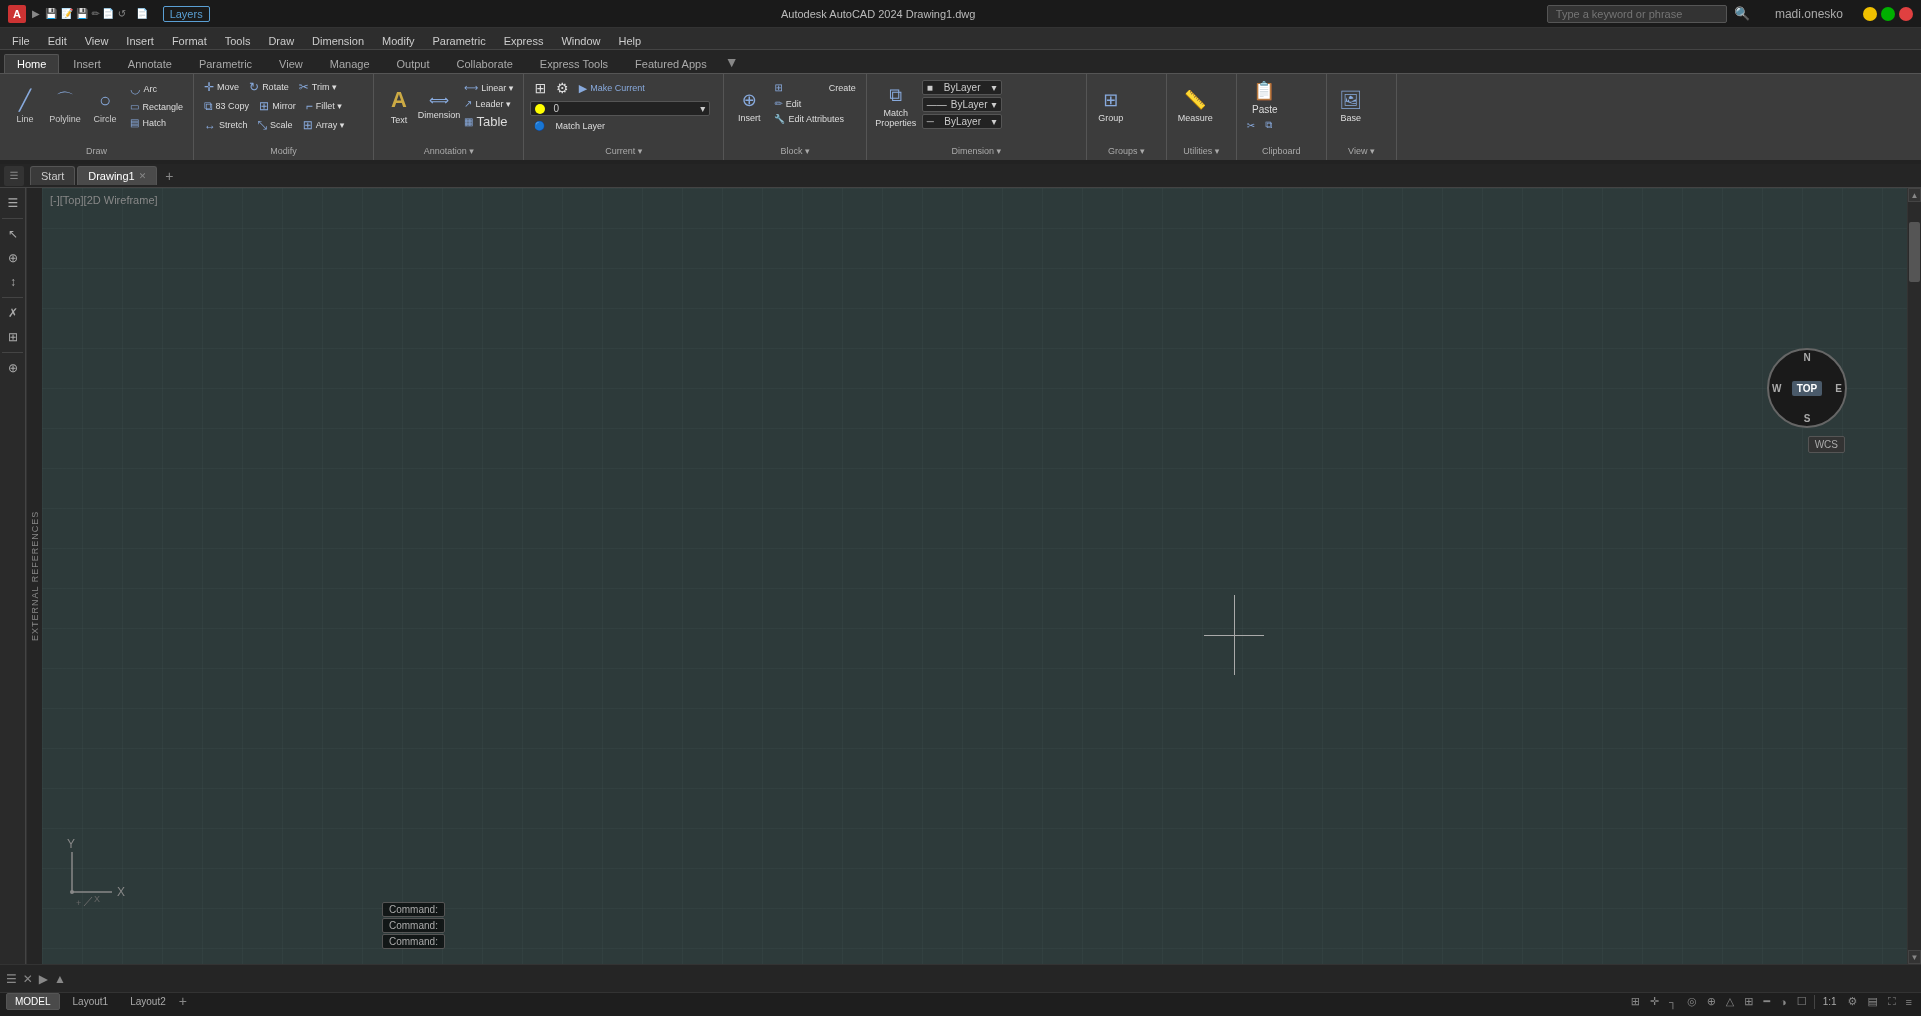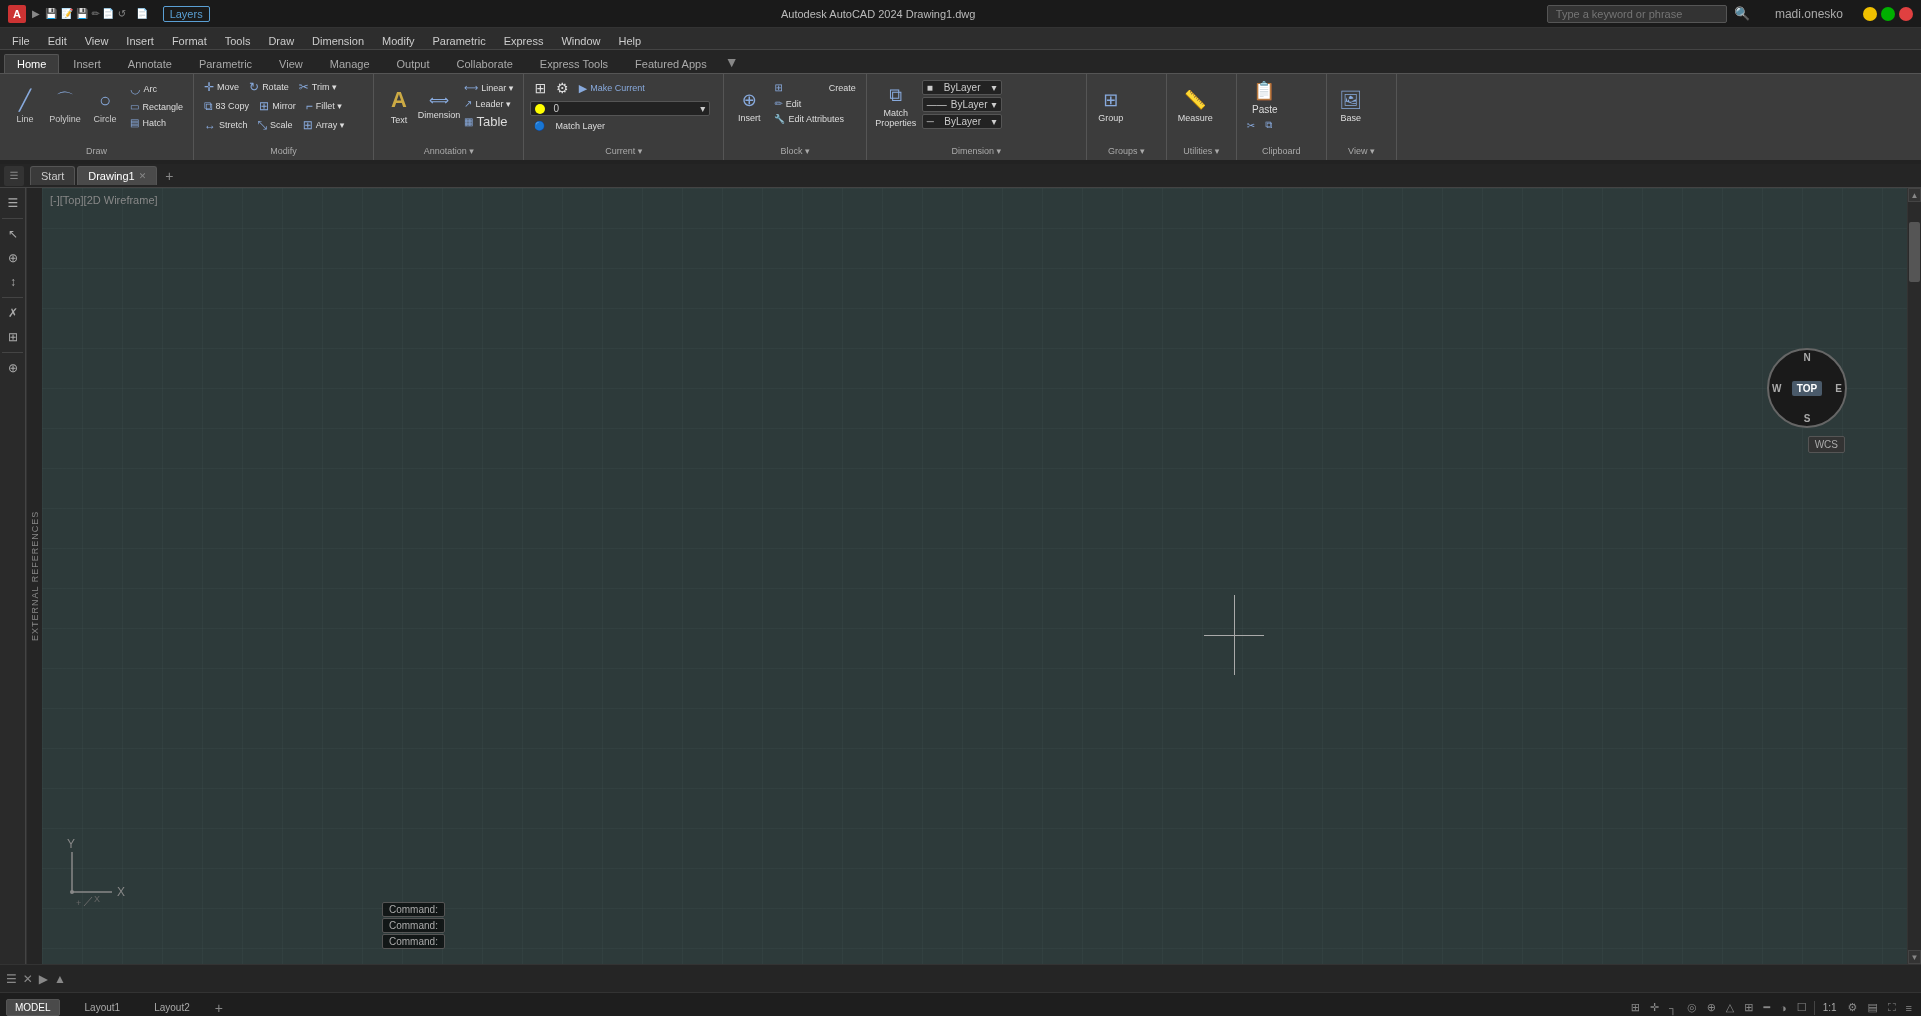--- a/index.html
+++ b/index.html
@@ -314,23 +314,23 @@
     }
     .doc-tab.active { background: #4a4a4a; color: #fff; }
     .doc-tab .close-x { color: #888; font-size: 9px; }
     .tab-add-btn { width: 20px; height: 20px; display: flex; align-items: center; justify-content: center; cursor: pointer; color: #888; border-radius: 2px; font-size: 14px; }
 
     
     #status-bar {
       height: 24px;
       background: #1e1e1e;
       display: flex;
-      align-items: flex-end;
+      align-items: flex-start;
       padding: 0 6px;
-      gap: 16px;
+      gap: 4px;
       border-top: 1px solid #333;
     }
     .sb-item { color: #aaa; font-size: 10px; cursor: pointer; padding: 0 4px; }
     .sb-sep { width: 1px; height: 14px; background: #444; }
     .sb-model-btn { background: #333; color: #ccc; font-size: 10px; padding: 2px 8px; border-radius: 2px; cursor: pointer; border: 1px solid #555; }
     .layout-tab-sb { color: #aaa; font-size: 10px; padding: 2px 8px; cursor: pointer; border-radius: 2px; border: 1px solid transparent; }
     .layout-tab-active { background: #4a4a4a; border-color: #555; color: #fff; }
     .layout-add { color: #888; font-size: 14px; cursor: pointer; }
     .sb-right { margin-left: auto; display: flex; align-items: center; gap: 4px; }
     .sb-icon-btn { color: #888; font-size: 11px; cursor: pointer; padding: 2px 3px; }

